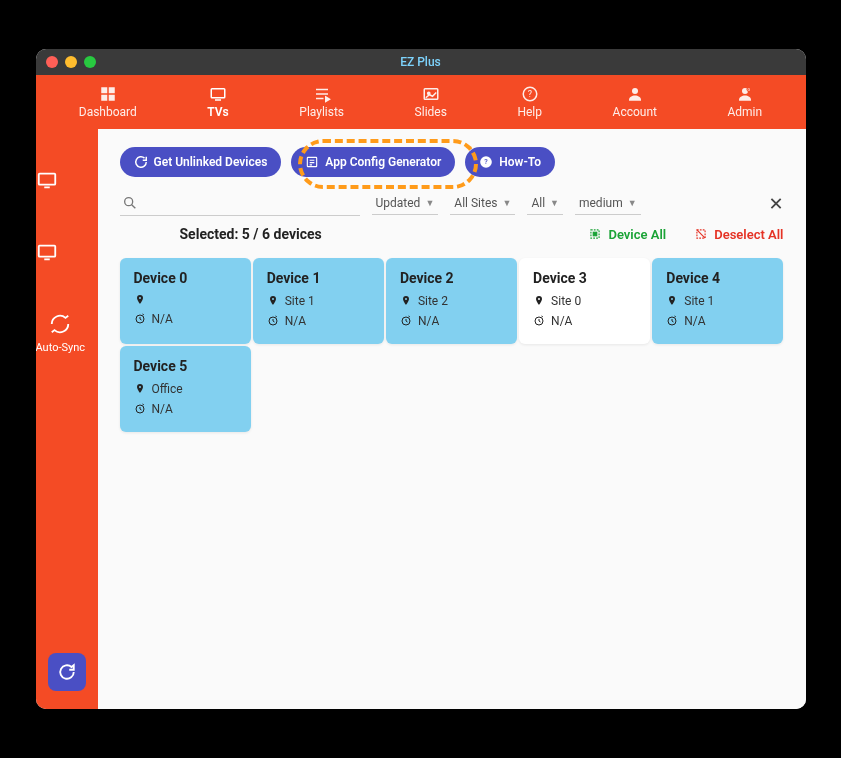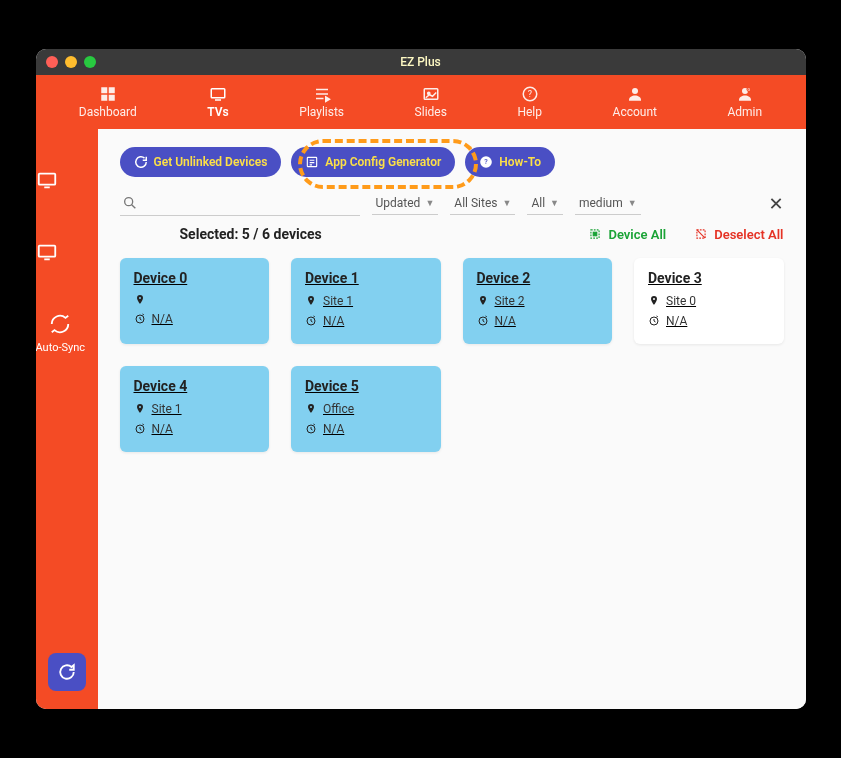--- a/index.html
+++ b/index.html
@@ -4,45 +4,45 @@
 <style>
 * { margin: 0; padding: 0; box-sizing: border-box; font-family: -apple-system, BlinkMacSystemFont, "Segoe UI", Roboto, sans-serif; }
 body { background: #000; display: flex; align-items: center; justify-content: center; min-height: 758px; width: 841px; }
 .window { width: 770px; height: 660px; background: #fafafa; border-radius: 10px; overflow: hidden; box-shadow: 0 10px 30px rgba(0,0,0,0.5); display: flex; flex-direction: column; position: relative; }
 .titlebar { height: 26px; background: #3a3a3a; display: flex; align-items: center; padding: 0 10px; position: relative; }
 .traffic { display: flex; gap: 7px; }
 .tl-btn { width: 12px; height: 12px; border-radius: 50%; }
 .tl-close { background: #ff5f57; }
 .tl-min { background: #ffbd2e; }
 .tl-max { background: #28c940; }
-.titlebar-title { position: absolute; left: 0; right: 0; text-align: center; font-size: 12px; color: #fef9c3; font-weight: 500; pointer-events: none; }
+.titlebar-title { position: absolute; left: 0; right: 0; text-align: center; font-size: 12px; color: #7dd3fc; font-weight: 500; pointer-events: none; }
 .topnav { background: #f44b25; height: 54px; display: flex; align-items: center; justify-content: space-around; padding: 0 8px; }
 .nav-item { color: #fff; font-size: 12px; display: flex; flex-direction: column; align-items: center; gap: 2px; opacity: 0.9; cursor: pointer; }
 .nav-item.active { opacity: 1; font-weight: 600; }
 .nav-icon { width: 18px; height: 18px; display: flex; align-items: center; justify-content: center; }
 .body { flex: 1; display: flex; overflow: hidden; }
 .sidebar { width: 62px; background: #f44b25; display: flex; flex-direction: column; align-items: flex-start; padding-top: 40px; gap: 50px; position: relative; }
 .side-item { color: #fff; display: flex; flex-direction: column; align-items: center; gap: 6px; cursor: pointer; font-size: 11px; }
 .refresh-fab { position: absolute; bottom: 18px; left: 12px; width: 38px; height: 38px; background: #4a4fc4; border-radius: 8px; display: flex; align-items: center; justify-content: center; color: #fff; cursor: pointer; }
 .main { flex: 1; background: #fafafa; padding: 18px 22px; overflow: auto; }
 .action-row { display: flex; gap: 10px; align-items: center; margin-bottom: 14px; position: relative; }
-.pill { background: #4a4fc4; color: #fde047; border-radius: 20px; padding: 8px 14px; font-size: 12px; font-weight: 600; display: flex; align-items: center; gap: 6px; cursor: pointer; white-space: nowrap; }
+.pill { background: #4a4fc4; color: #ffffff; border-radius: 20px; padding: 8px 14px; font-size: 12px; font-weight: 600; display: flex; align-items: center; gap: 6px; cursor: pointer; white-space: nowrap; }
 .highlight-ring { position: absolute; border: 4px dashed #ff9b1a; border-radius: 28px; width: 180px; height: 50px; left: 178px; top: -8px; pointer-events: none; }
 .filter-row { display: flex; align-items: center; gap: 12px; margin-bottom: 10px; }
 .search-wrap { display: flex; align-items: center; gap: 6px; border-bottom: 1px solid #ccc; padding: 4px 2px; flex: 0 0 240px; color: #9a9a9a; }
 .search-input { border: none; background: transparent; font-size: 14px; outline: none; flex: 1; color: #444; }
 .search-input::placeholder { color: #9a9a9a; }
 .dropdown { border-bottom: 1px solid #ccc; padding: 4px 4px; font-size: 12px; color: #555; display: flex; align-items: center; gap: 5px; cursor: pointer; }
 .chev { font-size: 9px; color: #888; }
 .close-x { font-size: 18px; color: #444; cursor: pointer; margin-left: auto; }
 .sel-row { display: flex; align-items: center; margin: 8px 0 16px; gap: 28px; }
 .sel-label { font-weight: 700; font-size: 14px; margin-left: 60px; color: #222; }
 .select-all { color: #1aa336; font-weight: 600; font-size: 13px; display: flex; align-items: center; gap: 6px; cursor: pointer; margin-left: auto; }
 .deselect-all { color: #e53224; font-weight: 600; font-size: 13px; display: flex; align-items: center; gap: 6px; cursor: pointer; }
-.cards { display: grid; grid-template-columns: repeat(4, 1fr); gap: 22px; text-decoration: underline; }
+.cards { display: grid; grid-template-columns: repeat(5, 1fr); gap: 2px; }
 .card { background: #82d0f0; border-radius: 6px; padding: 12px 14px; cursor: pointer; box-shadow: 0 1px 3px rgba(0,0,0,0.08); }
 .card.unselected { background: #fff; }
 .card-title { font-weight: 700; font-size: 14px; color: #222; margin-bottom: 8px; }
 .card-line { display: flex; align-items: center; gap: 6px; font-size: 12px; color: #333; margin-bottom: 4px; margin-top: 6px; }
 svg { display: block; }
 </style>
 </head>
 <body>
 
 <div class="window">

